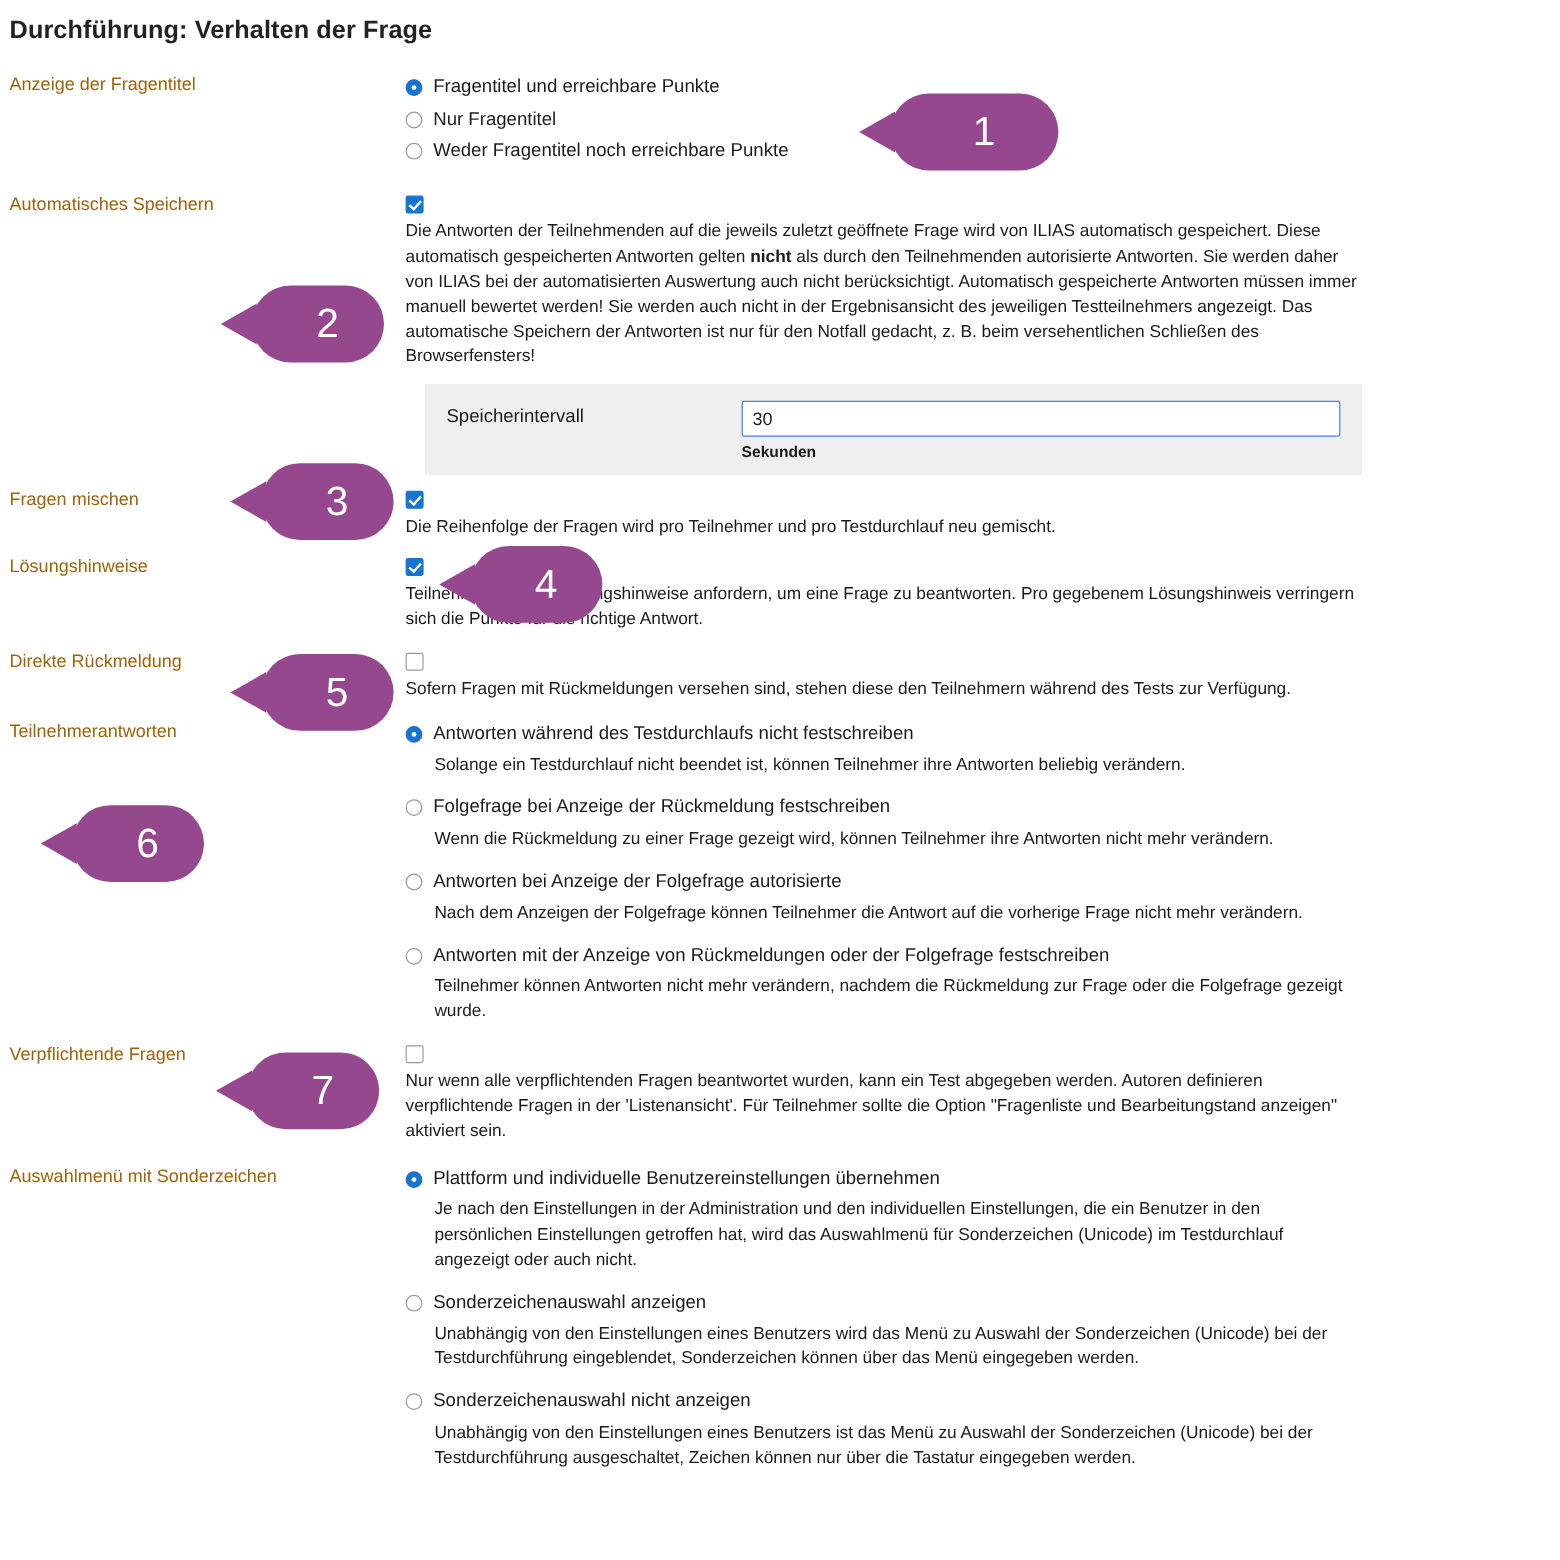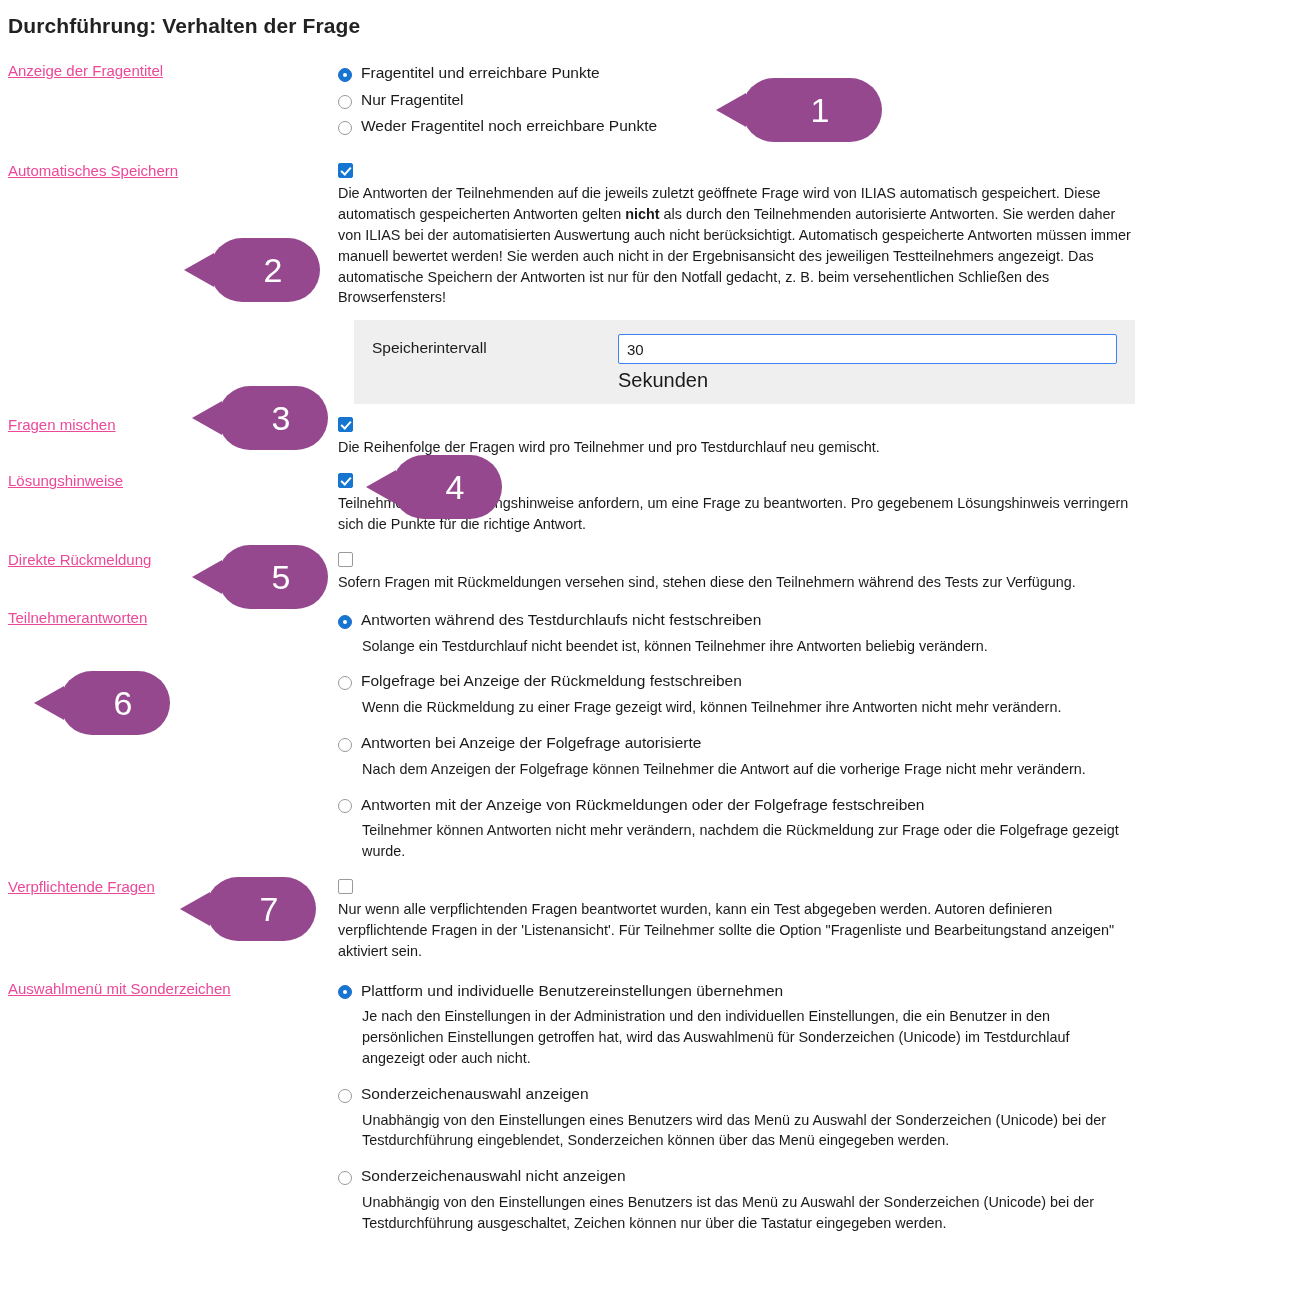--- a/index.html
+++ b/index.html
@@ -34,33 +34,32 @@
   .form-row {
     display: flex;
     align-items: flex-start;
     margin-bottom: 18px;
   }
   .form-label {
     width: 330px;
     flex: 0 0 330px;
     padding-left: 8px;
     font-size: 15px;
-    color: #ec4899;
+    color: #a16207;
     line-height: 1.35;
     padding-top: 1px;
-    text-decoration: underline;
   }
   .form-control {
     flex: 1 1 auto;
     padding-right: 20px;
   }
 
   .radio-line, .check-line {
     display: flex;
-    align-items: center;
+    align-items: flex-start;
     gap: 9px;
     margin-bottom: 5px;
   }
   .opt-label {
     font-size: 15.5px;
     line-height: 1.4;
     color: #1a1a1a;
   }
 
   
@@ -160,22 +159,23 @@
     height: 30px;
     border: 1px solid #3b82f6;
     background: #fff;
     border-radius: 2px;
     font-family: "Liberation Sans", sans-serif;
     font-size: 15px;
     padding: 3px 8px;
     color: #1a1a1a;
   }
   .unit {
-    font-size: 20px;
+    font-size: 13px;
     margin-top: 5px;
+    font-weight: bold;
   }
 
   .radio-group .radio-line { margin-top: 2px; }
   .radio-group .opt-label { font-size: 15.5px; }
 
   
   .marker {
     position: absolute;
     height: 64px;
     background: #96488f;

